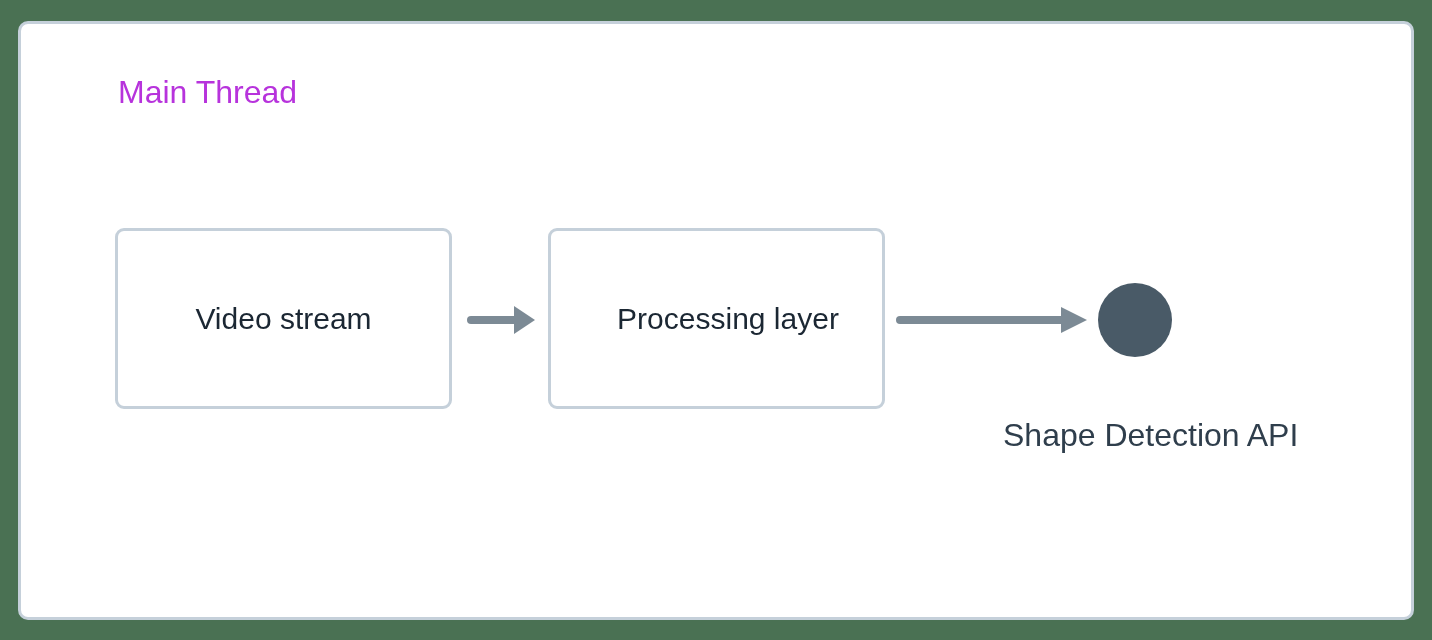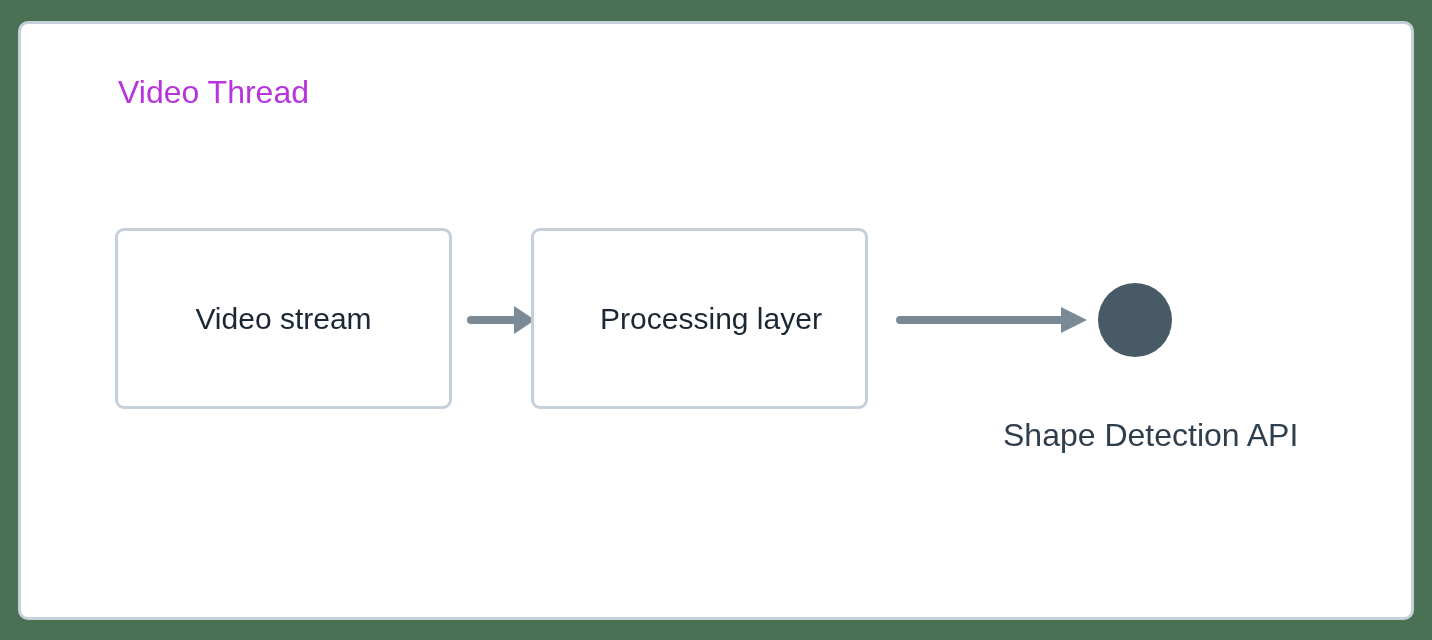--- a/index.html
+++ b/index.html
@@ -45,21 +45,21 @@
     align-items: center;
     justify-content: center;
   }
   .node-label {
     font-size: 30px;
     font-weight: 500;
     color: var(--node-text, #1b2733);
     white-space: nowrap;
   }
   .node-1 { left: 94px; top: 204px; }
-  .node-2 { left: 510px; top: 204px; padding-left: 23px; }
+  .node-2 { left: 527px; top: 204px; padding-left: 23px; }
   .arrow { position: absolute; display: block; }
   .arrow-1 { left: 441px; top: 274px; }
   .arrow-2 { left: 870px; top: 274px; }
   .arrow .shaft {
     stroke: var(--arrow, #7c8a95);
     stroke-width: 8;
     stroke-linecap: round;
   }
   .arrow .head { fill: var(--arrow, #7c8a95); }
   .endpoint-circle {
@@ -80,21 +80,21 @@
     color: var(--endpoint-text, #2f3e4c);
     white-space: nowrap;
   }
 </style>
 </head>
 <body>
 
 <div class="stage">
   <div class="card">
 
-    <div class="panel-title">Video Thread</div>
+    <div class="panel-title">Main Thread</div>
 
     <div class="node node-1">
       <span class="node-label">Video stream</span>
     </div>
 
     <svg class="arrow arrow-1" width="78" height="44" viewBox="0 0 78 44" aria-hidden="true">
       <line class="shaft" x1="9" y1="22" x2="52" y2="22"></line>
       <polygon class="head" points="52,8 52,36 73,22"></polygon>
     </svg>
 

